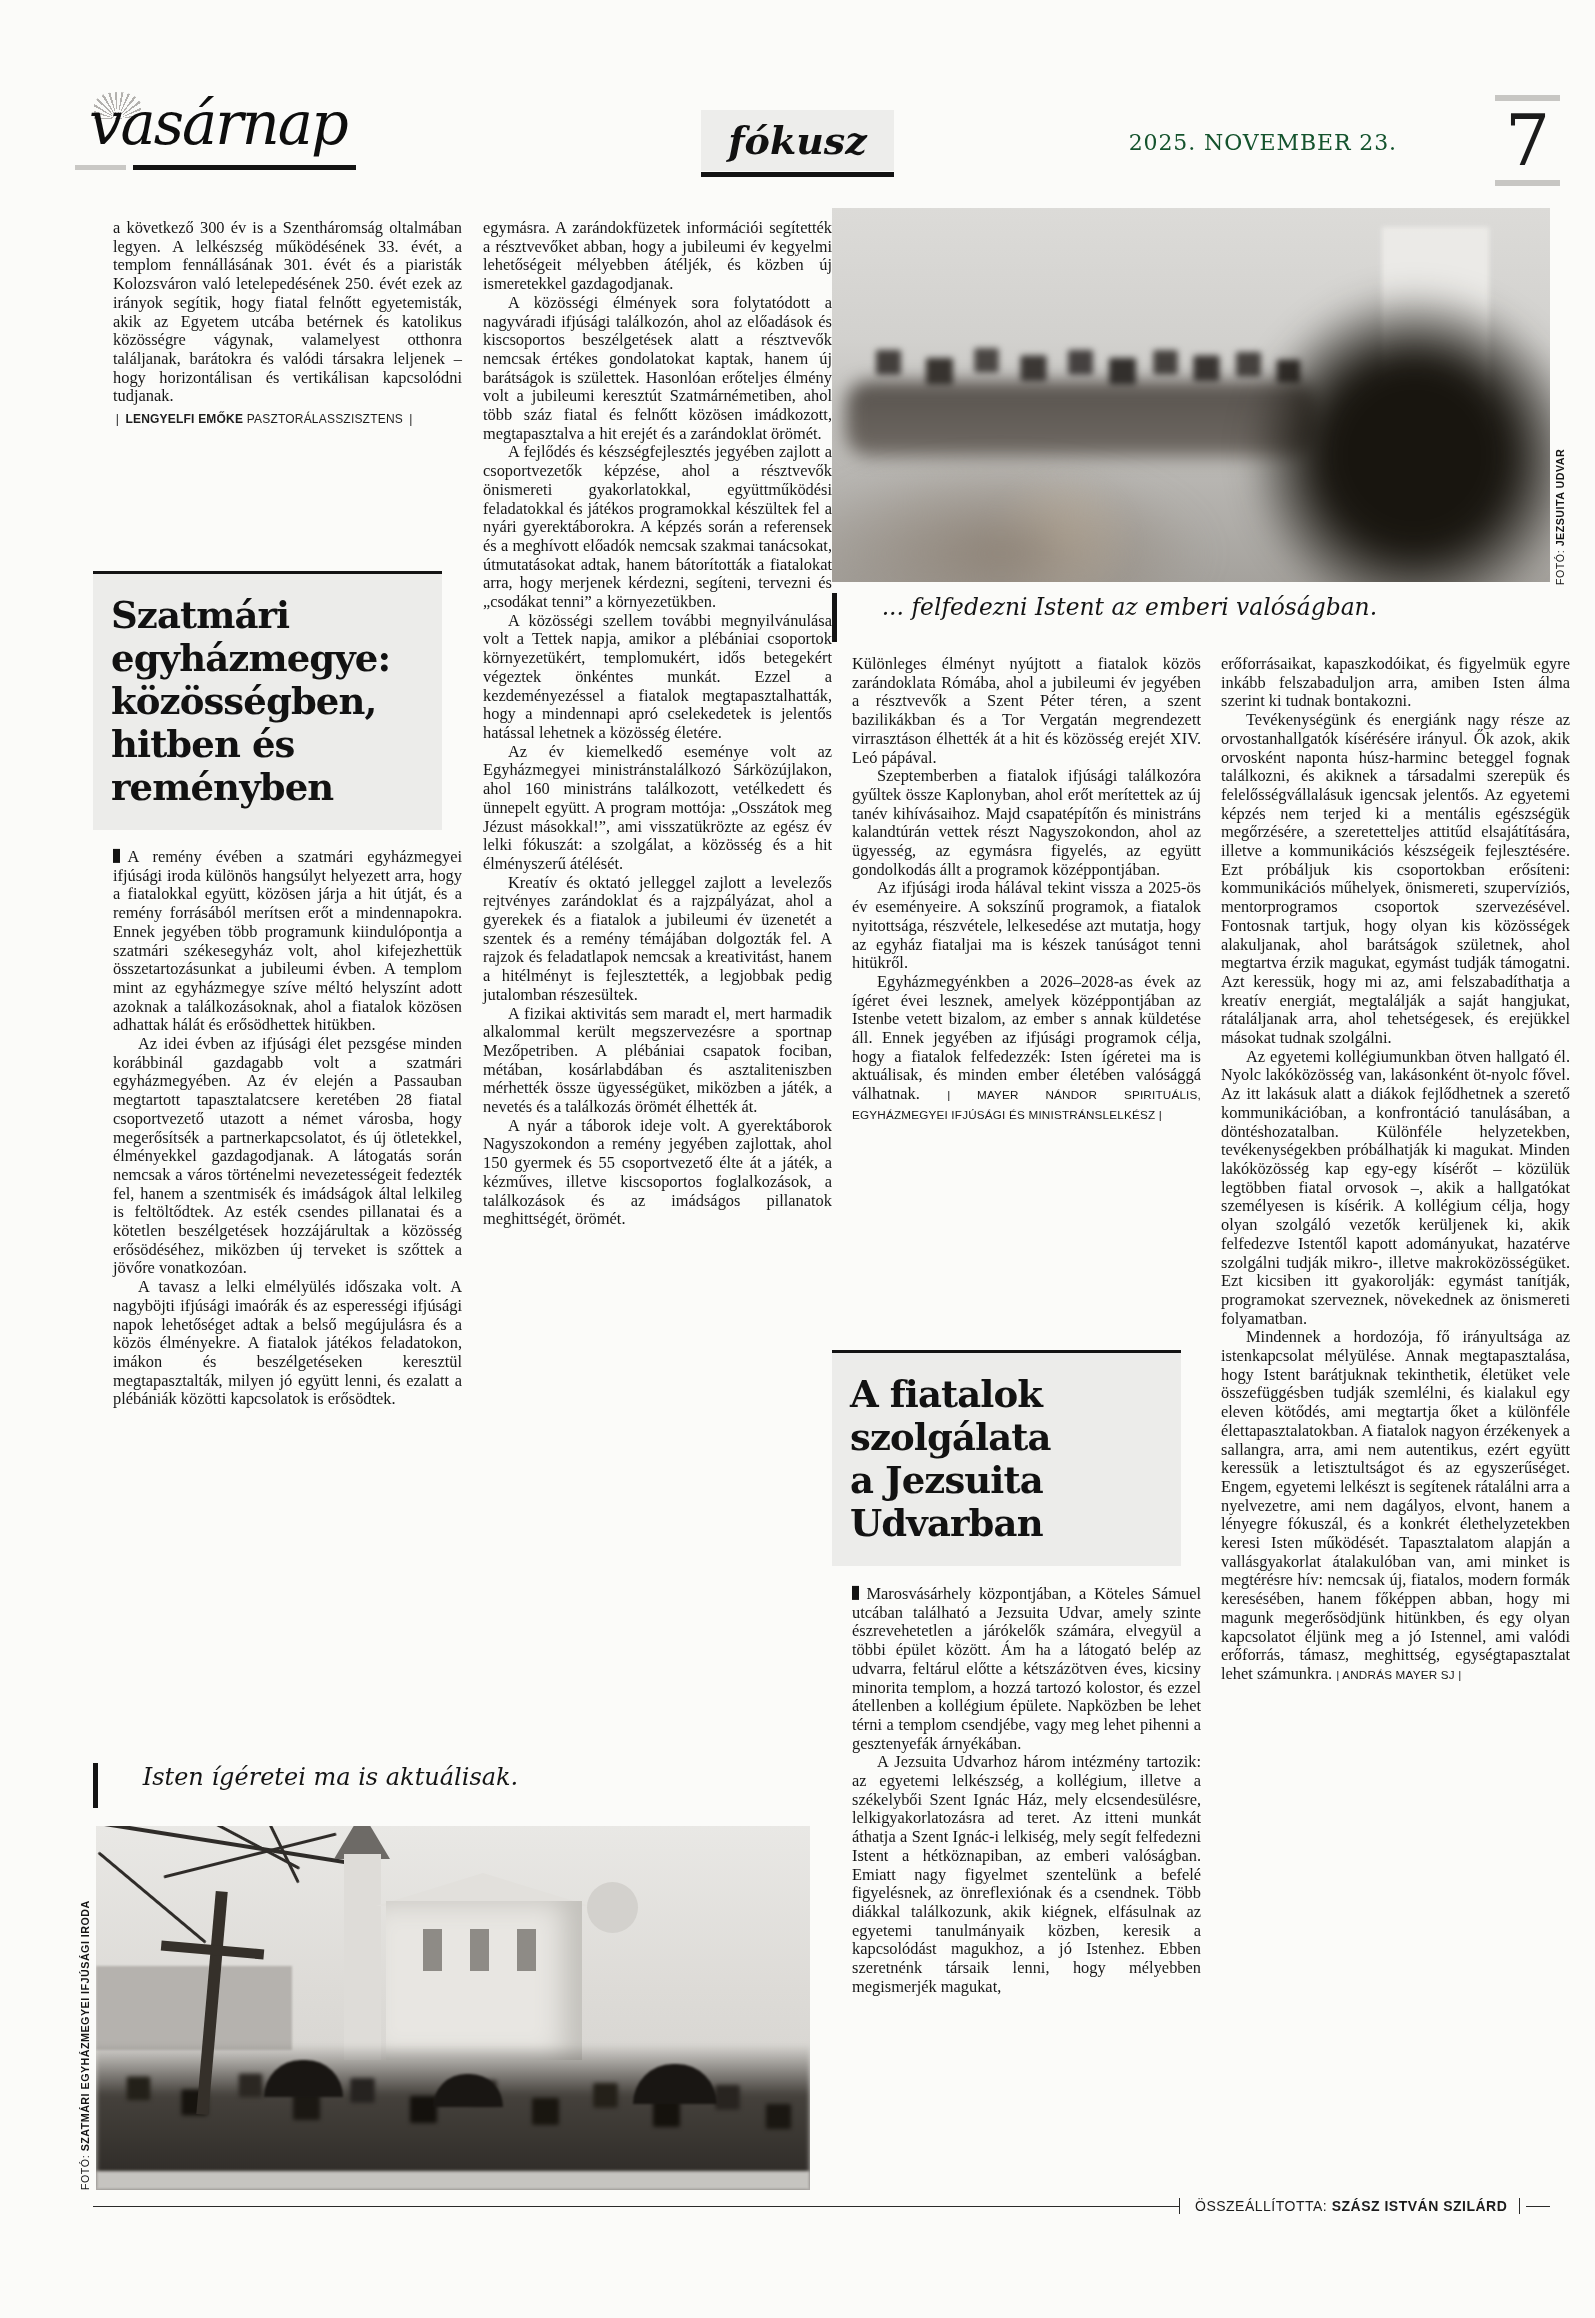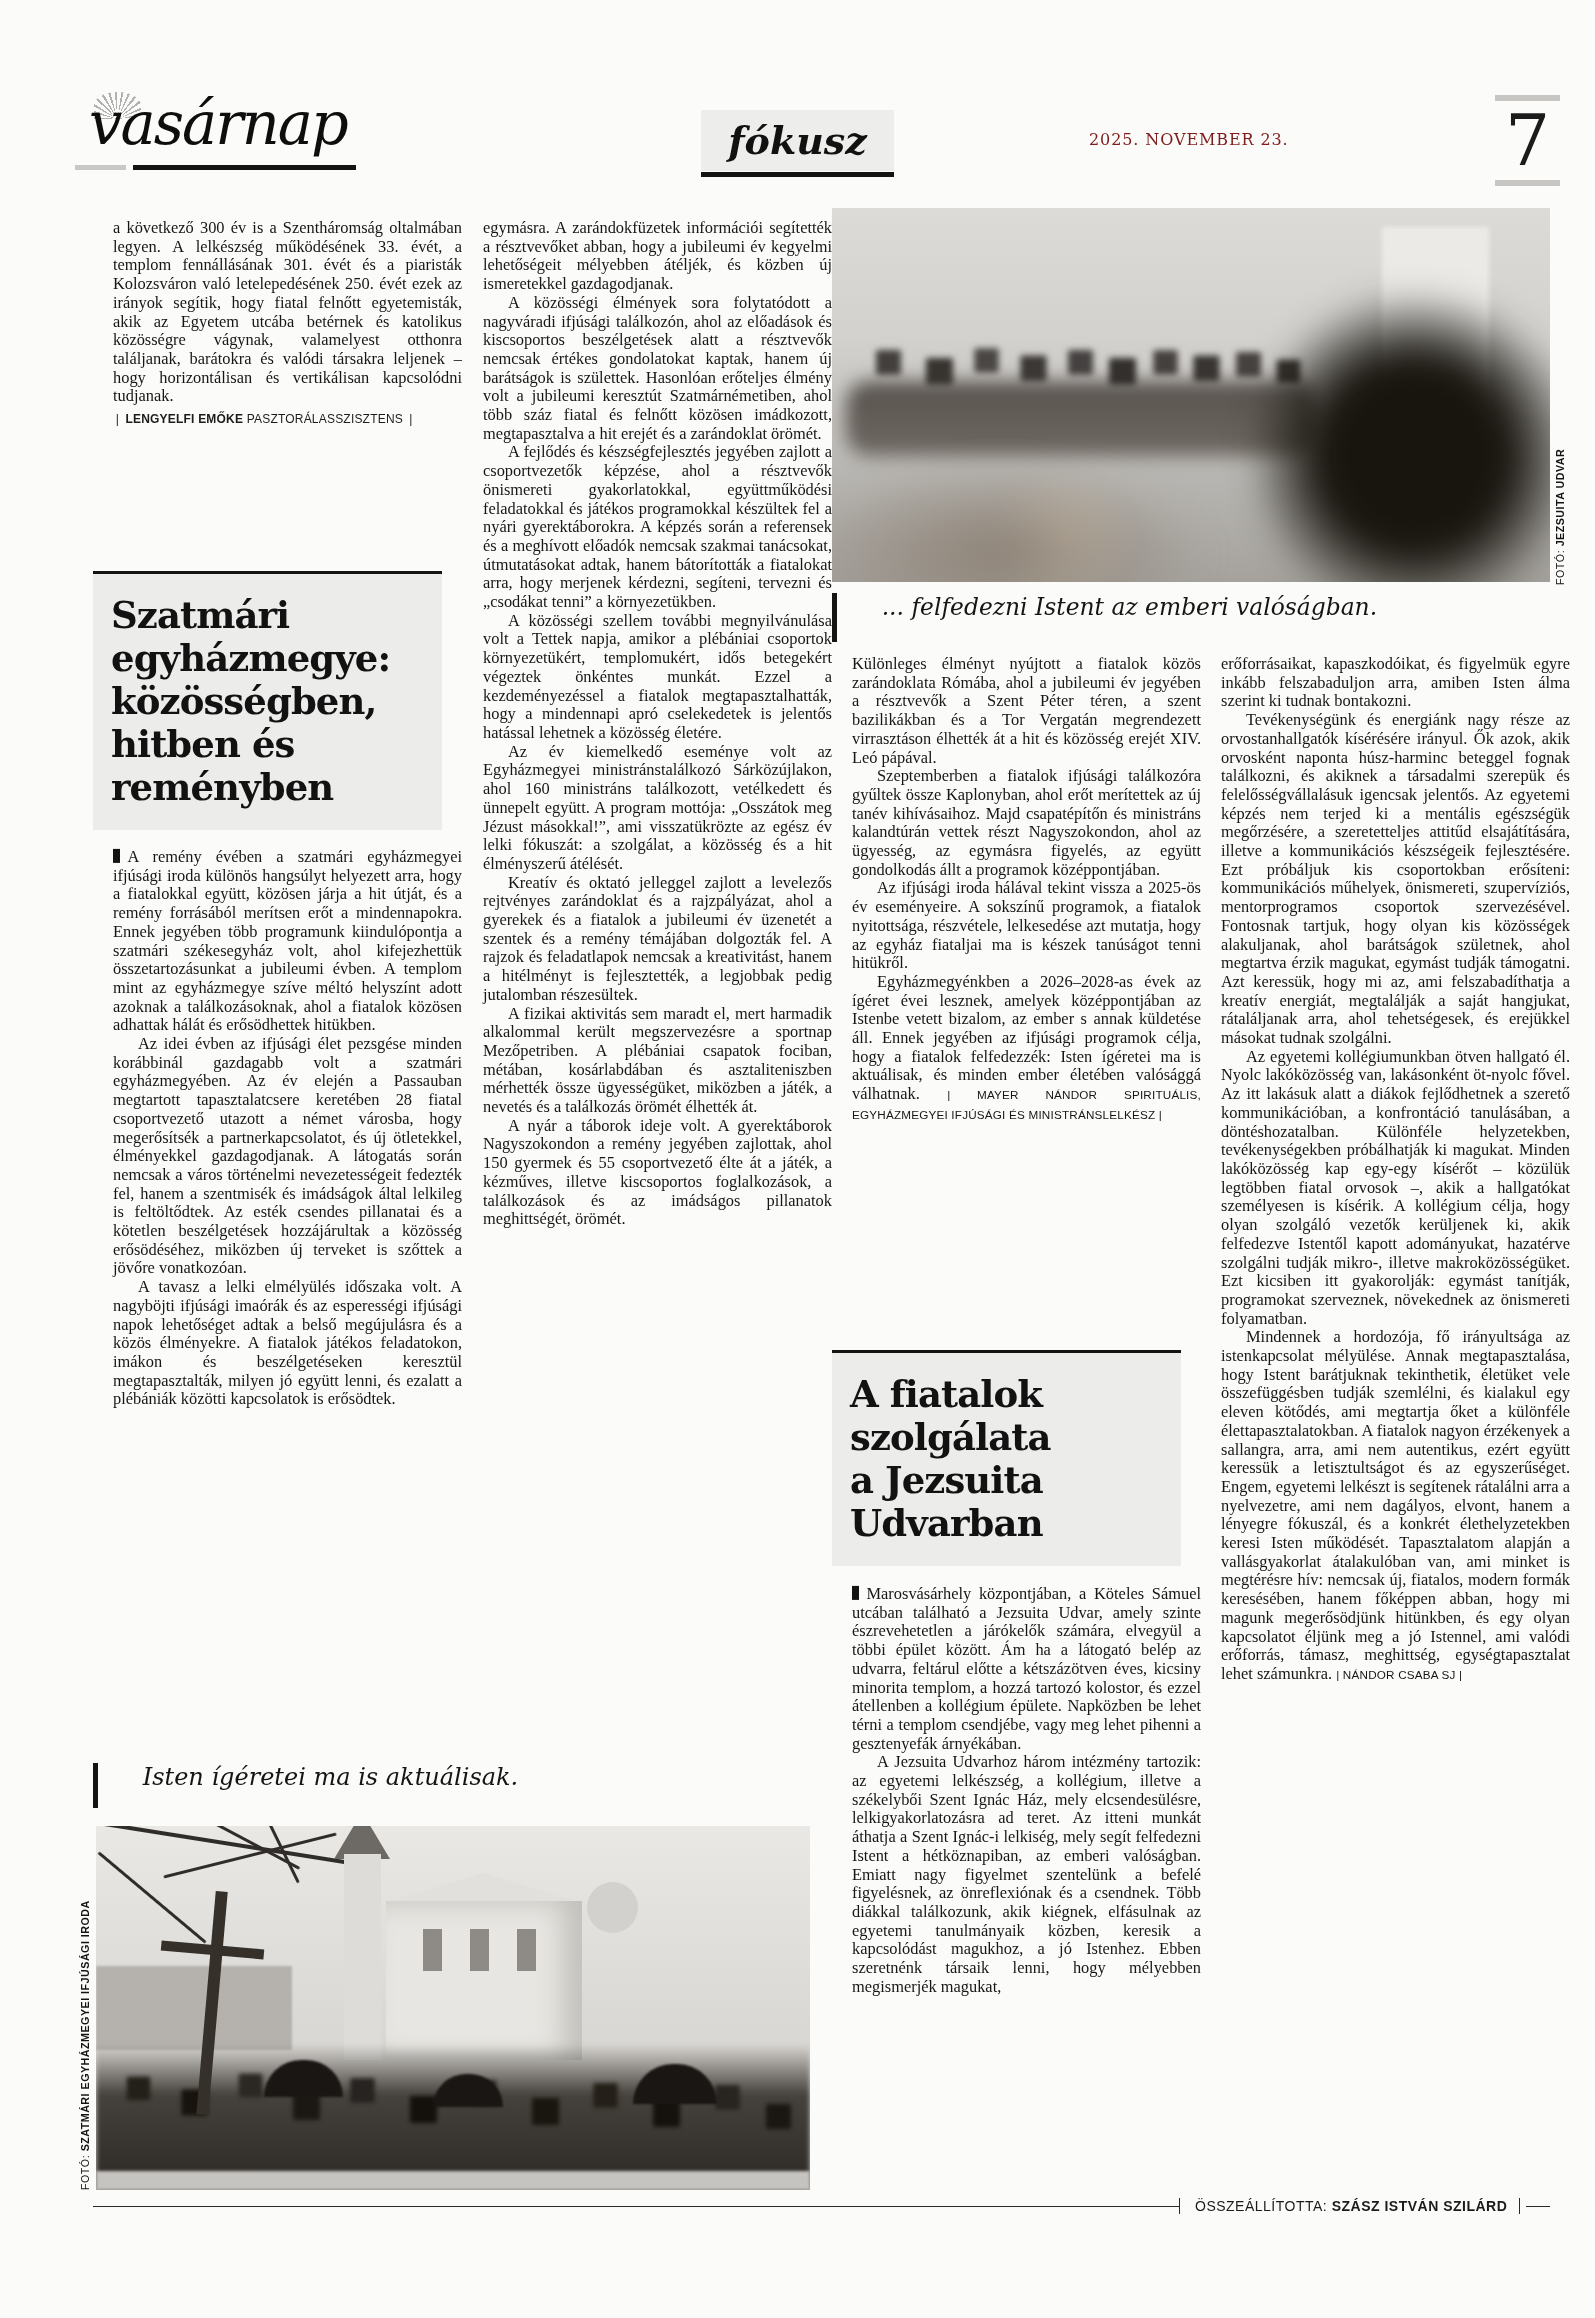--- a/index.html
+++ b/index.html
@@ -10,22 +10,22 @@
             background:repeating-conic-gradient(from -90deg at 50% 100%, #b3b1ae 0 5deg, transparent 5deg 14deg);
             border-radius:47px 47px 0 0/27px 27px 0 0;overflow:hidden;}
   .masthead{position:absolute;left:89px;top:92px;font-family:"DejaVu Serif",serif;
             font-style:italic;font-size:59px;line-height:1.1;letter-spacing:-1.9px;color:#0e0e0e;}
   .mast-rule-gray{position:absolute;left:75px;top:165px;width:51px;height:5.1px;background:#c9c8c5;}
   .mast-rule-black{position:absolute;left:133px;top:165px;width:223px;height:5.1px;background:#141414;}
   .fokusz-box{position:absolute;left:701px;top:110px;width:193px;height:61px;background:#ededeb;
               display:flex;align-items:center;justify-content:center;}
   .fokusz-box .t{font-family:"DejaVu Serif",serif;font-style:italic;font-weight:bold;font-size:38px;color:#111;}
   .fokusz-rule{position:absolute;left:701px;top:172px;width:193px;height:4.7px;background:#131313;}
-  .issue-date{position:absolute;left:1089px;top:130px;width:308px;text-align:left;
-              font-family:"DejaVu Serif",serif;font-size:16px;letter-spacing:0.9px;color:#7f1d1d;}
+  .issue-date{position:absolute;left:1089px;top:130px;width:308px;text-align:right;
+              font-family:"DejaVu Serif",serif;font-size:22px;letter-spacing:0.9px;color:#14532d;}
   .pagenum{position:absolute;left:1495px;top:95px;width:65px;text-align:center;}
   .pn-bar{height:5.6px;background:#c7c6c3;}
   .pn-num{font-family:"DejaVu Serif",serif;font-size:71px;line-height:1.12;font-weight:normal;color:#1b1b1b;}
   
   .tcol{position:absolute;width:349px;font-size:16.4px;line-height:18.7px;text-align:justify;margin-left:20px;}
   .tcol p{margin:0;text-indent:25px;}
   .tcol p.cont{text-indent:0;}
   .pmark{display:inline-block;width:7px;height:14px;background:#131313;margin-right:7.5px;transform:translateY(0.9px);}
   .byline{font-family:"Liberation Sans",sans-serif;font-size:12px;letter-spacing:0.2px;color:#1c1c1c;}
   .byline b{font-weight:bold;}
@@ -204,21 +204,21 @@
     <p>A Jezsuita Udvarhoz három intézmény tartozik: az egyetemi lelkészség, a kollégium, illetve a székelybői Szent Ignác Ház, mely elcsendesülésre, lelkigyakorlatozásra ad teret. Az itteni munkát áthatja a Szent Ignác-i lelkiség, mely segít felfedezni Istent a hétköznapiban, az emberi valóságban. Emiatt nagy figyelmet szentelünk a befelé figyelésnek, az önreflexiónak és a csendnek. Több diákkal találkozunk, akik kiégnek, elfásulnak az egyetemi tanulmányaik közben, keresik a kapcsolódást magukhoz, a jó Istenhez. Ebben szeretnénk társaik lenni, hogy mélyebben megismerjék magukat,</p>
   </div>
 
   <div class="tcol" style="left:1201px;top:655px;">
     <p class="cont">erőforrásaikat, kapaszkodóikat, és figyelmük egyre inkább felszabaduljon arra, amiben Isten álma szerint ki tudnak bontakozni.</p>
     <p>Tevékenységünk és energiánk nagy része az orvostanhallgatók kísérésére irányul. Ők azok, akik orvosként naponta húsz-harminc beteggel fognak találkozni, és akiknek a társadalmi szerepük és felelősségvállalásuk igencsak jelentős. Az egyetemi képzés nem terjed ki a mentális egészségük megőrzésére, a szeretetteljes attitűd elsajátítására, illetve a kommunikációs készségeik fejlesztésére. Ezt próbáljuk kis csoportokban erősíteni: kommunikációs műhelyek, önismereti, szupervíziós, mentorprogramos csoportok szervezésével. Fontosnak tartjuk, hogy olyan kis közösségek alakuljanak, ahol barátságok születnek, ahol megtartva érzik magukat, egymást tudják támogatni. Azt keressük, hogy mi az, ami felszabadíthatja a kreatív energiát, megtalálják a saját hangjukat, rátaláljanak arra, ahol tehetségesek, és erejükkel másokat tudnak szolgálni.</p>
     <p>Az egyetemi kollégiumunkban ötven hallgató él. Nyolc lakóközösség van, lakásonként öt-nyolc fővel. Az itt lakásuk alatt a diákok fejlődhetnek a szerető kommunikációban, a konfrontáció tanulásában, a döntéshozatalban. Különféle helyzetekben, tevékenységekben próbálhatják ki magukat. Minden lakóközösség kap egy-egy kísérőt – közülük legtöbben fiatal orvosok –, akik a hallgatókat személyesen is kísérik. A kollégium célja, hogy olyan szolgáló vezetők kerüljenek ki, akik felfedezve Istentől kapott adományukat, hazatérve szolgálni tudják mikro-, illetve makroközösségüket. Ezt kicsiben itt gyakorolják: egymást tanítják, programokat szerveznek, növekednek az önismereti folyamatban.</p>
     <p><span>Mindennek a hordozója, fő irányultsága az istenkapcsolat mélyülése. Annak megtapasztalása, hogy Istent barátjuknak tekinthetik, életüket vele összefüggésben tudják szemlélni, és kialakul egy eleven kötődés, ami megtartja őket a különféle élettapasztalatokban. A fiatalok nagyon érzékenyek a sallangra, arra, ami nem autentikus, ezért együtt keressük a letisztultságot és az egyszerűséget. Engem, egyetemi lelkészt is segítenek rátalálni arra a nyelvezetre, ami nem dagályos, elvont, hanem a lényegre fókuszál, és a konkrét élethelyzetekben keresi Isten működését. Tapasztalatom alapján a vallásgyakorlat átalakulóban van, ami minket is megtérésre hív: nemcsak új, fiatalos, modern formák keresésében, hanem főképpen abban, hogy mi magunk megerősödjünk hitünkben, és egy olyan kapcsolatot éljünk meg a jó Istennel, ami valódi erőforrás, támasz, meghittség, egységtapasztalat lehet számunkra.</span>
       <span class="byline-inline">
         <span>|</span>
-        <b>NÁNDOR CSABA SJ</b>
+        <b>ANDRÁS MAYER SJ</b>
         <span>|</span>
       </span>
     </p>
   </div>
 
   <div class="capline" style="left:93px;top:1763px;width:718px;">
     <div class="capbar" style="height:45px;"></div>
     <div class="captext" style="font-size:24px;">Isten ígéretei ma is aktuálisak.</div>
   </div>
 

